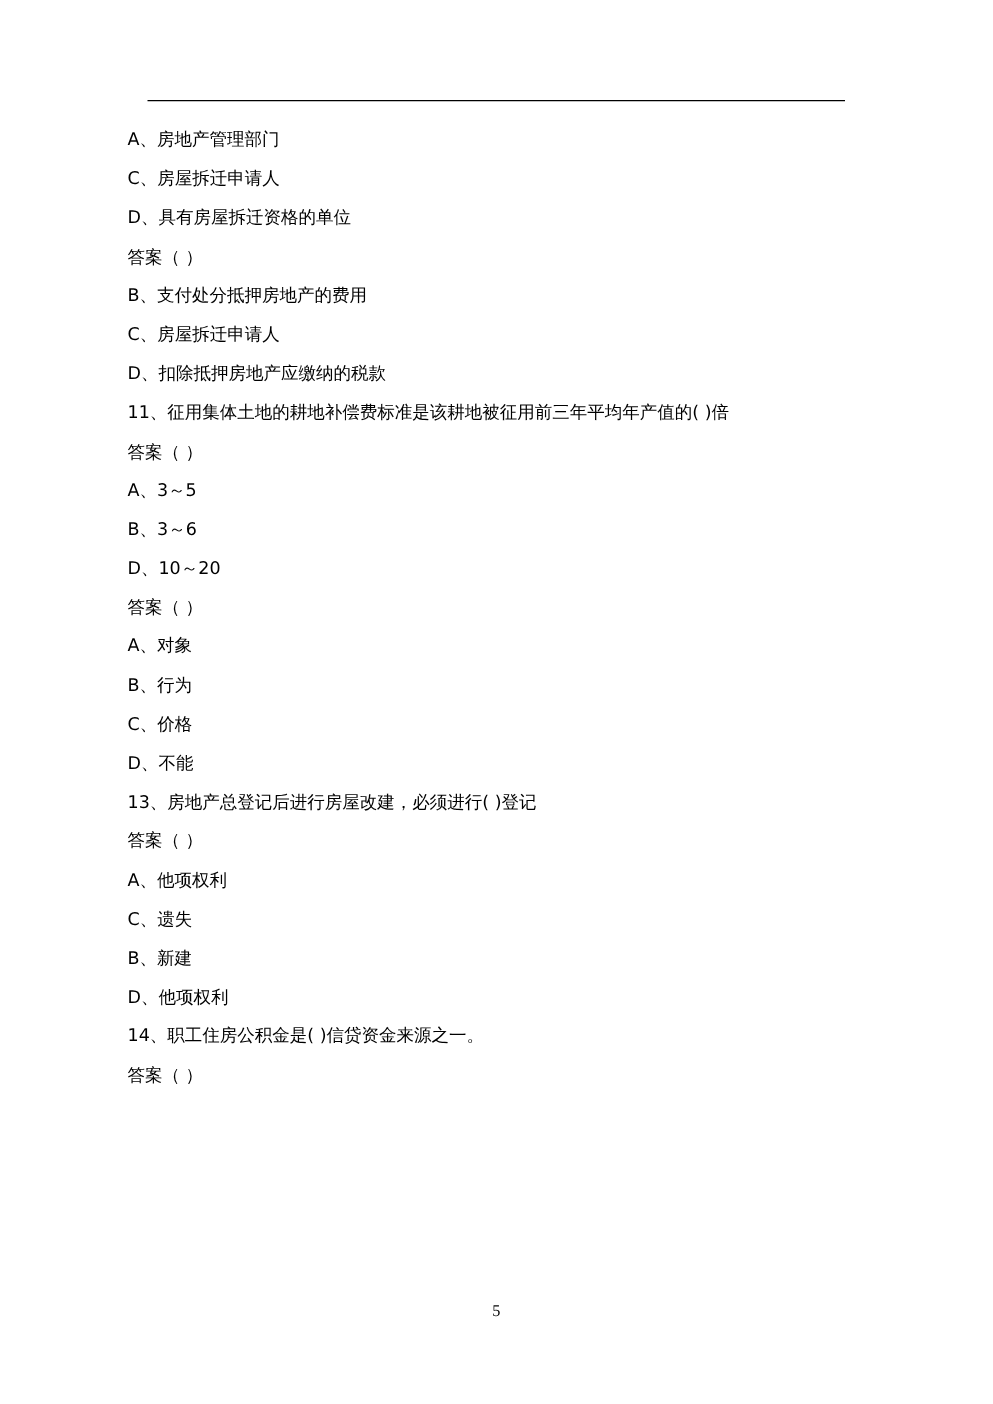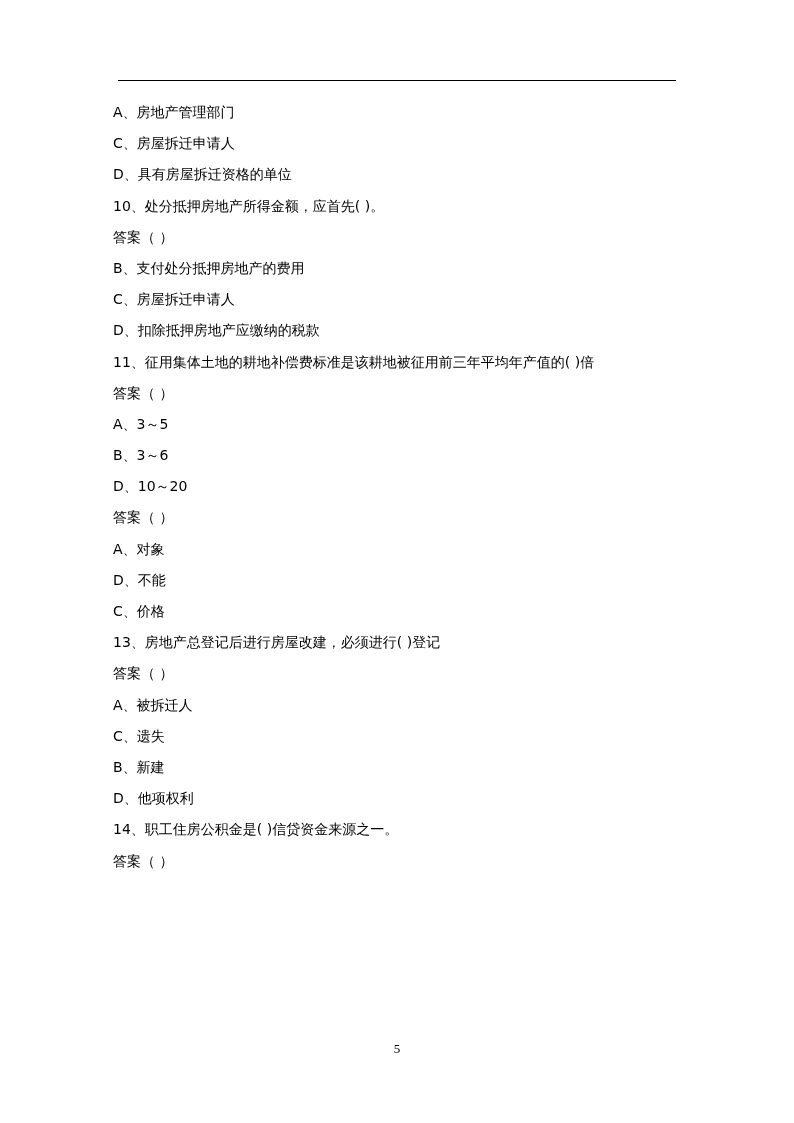--- a/index.html
+++ b/index.html
@@ -1,50 +1,50 @@
 <!DOCTYPE html>
 <html><head>
 <meta charset="utf-8">
 <style>
   html, body { margin: 0; padding: 0; background: #ffffff; }
   body { width: 794px; height: 1123px; position: relative; overflow: hidden;
          font-family: "DejaVu Sans", "Liberation Sans", sans-serif; color: #000; }
   .header-rule { position: absolute; left: 118px; top: 80px; width: 558px; height: 0;
                  border-top: 1px solid #000; }
-  .content { position: absolute; left: 113px; top: 101px; width: 560px; }
+  .content { position: absolute; left: 102px; top: 101px; width: 560px; }
   .line { height: 31.2px; line-height: 22px; font-size: 14px; white-space: nowrap; }
   .page-number { position: absolute; left: 390px; top: 1041px; width: 14px; text-align: center;
                  font-family: "Liberation Serif", "DejaVu Serif", serif; font-size: 13px; }
 </style>
 </head>
 <body>
 
 <div class="header-rule"></div>
 
 <div class="content">
   <div class="line">A、房地产管理部门</div>
   <div class="line">C、房屋拆迁申请人</div>
   <div class="line">D、具有房屋拆迁资格的单位</div>
-  <div class="line">10、处分抵押房地产所得金额，应首先( )。</div>
   <div class="line">答案（ ）</div>
   <div class="line">B、支付处分抵押房地产的费用</div>
   <div class="line">C、房屋拆迁申请人</div>
   <div class="line">D、扣除抵押房地产应缴纳的税款</div>
   <div class="line">11、征用集体土地的耕地补偿费标准是该耕地被征用前三年平均年产值的( )倍</div>
   <div class="line">答案（ ）</div>
   <div class="line">A、3～5</div>
   <div class="line">B、3～6</div>
   <div class="line">D、10～20</div>
   <div class="line">答案（ ）</div>
   <div class="line">A、对象</div>
+  <div class="line">B、行为</div>
+  <div class="line">C、价格</div>
   <div class="line">D、不能</div>
-  <div class="line">C、价格</div>
   <div class="line">13、房地产总登记后进行房屋改建，必须进行( )登记</div>
   <div class="line">答案（ ）</div>
-  <div class="line">A、被拆迁人</div>
+  <div class="line">A、他项权利</div>
   <div class="line">C、遗失</div>
   <div class="line">B、新建</div>
   <div class="line">D、他项权利</div>
   <div class="line">14、职工住房公积金是( )信贷资金来源之一。</div>
   <div class="line">答案（ ）</div>
 </div>
 
 <div class="page-number">5</div>
 
 </body></html>

